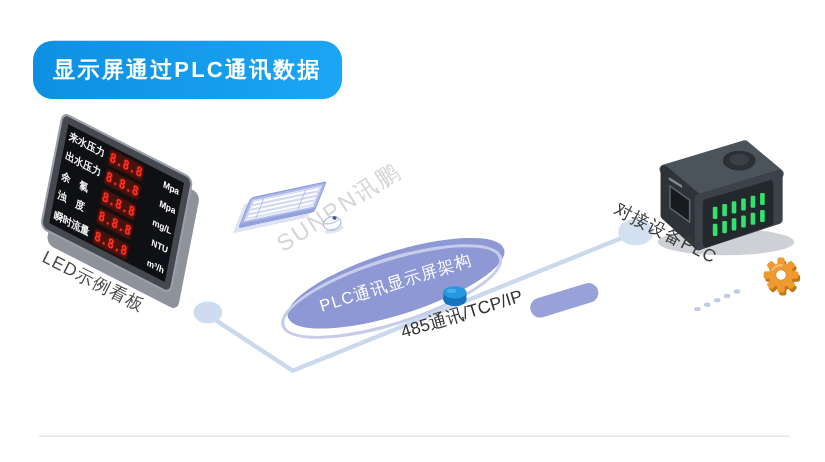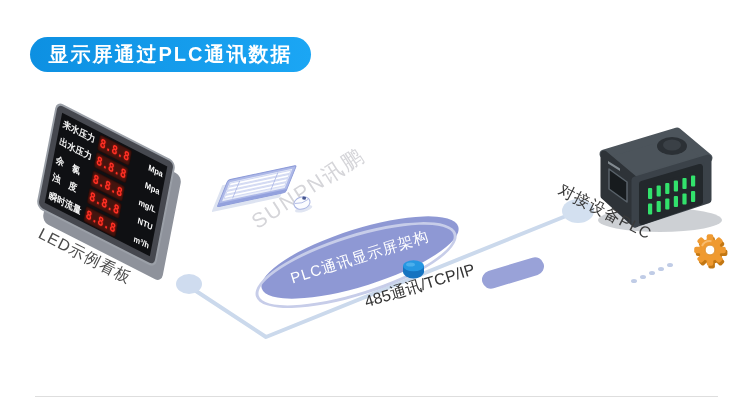--- a/index.html
+++ b/index.html
@@ -4,21 +4,21 @@
 <style>
   html,body{margin:0;padding:0;background:#fff;}
   .stage{
     position:relative;width:750px;height:420px;background:#ffffff;overflow:hidden;
     font-family:"Liberation Sans","DejaVu Sans",sans-serif;
   }
   .abs{position:absolute;}
 
   
   .banner{
-    left:30px;top:37px;width:281px;height:35px;border-radius:18px;
+    left:30px;top:37px;width:281px;height:53px;border-radius:18px;
     background:linear-gradient(90deg,#0d90e2,#1ba6f4);
     color:#fff;font-size:20px;font-weight:bold;letter-spacing:2px;
     display:flex;align-items:center;justify-content:center;z-index:6;
   }
 
   
   .watermark{
     left:246px;top:212px;transform:rotate(-33deg);transform-origin:0 0;
     font-size:21px;color:#d5d5d9;letter-spacing:2px;z-index:1;white-space:nowrap;
   }

